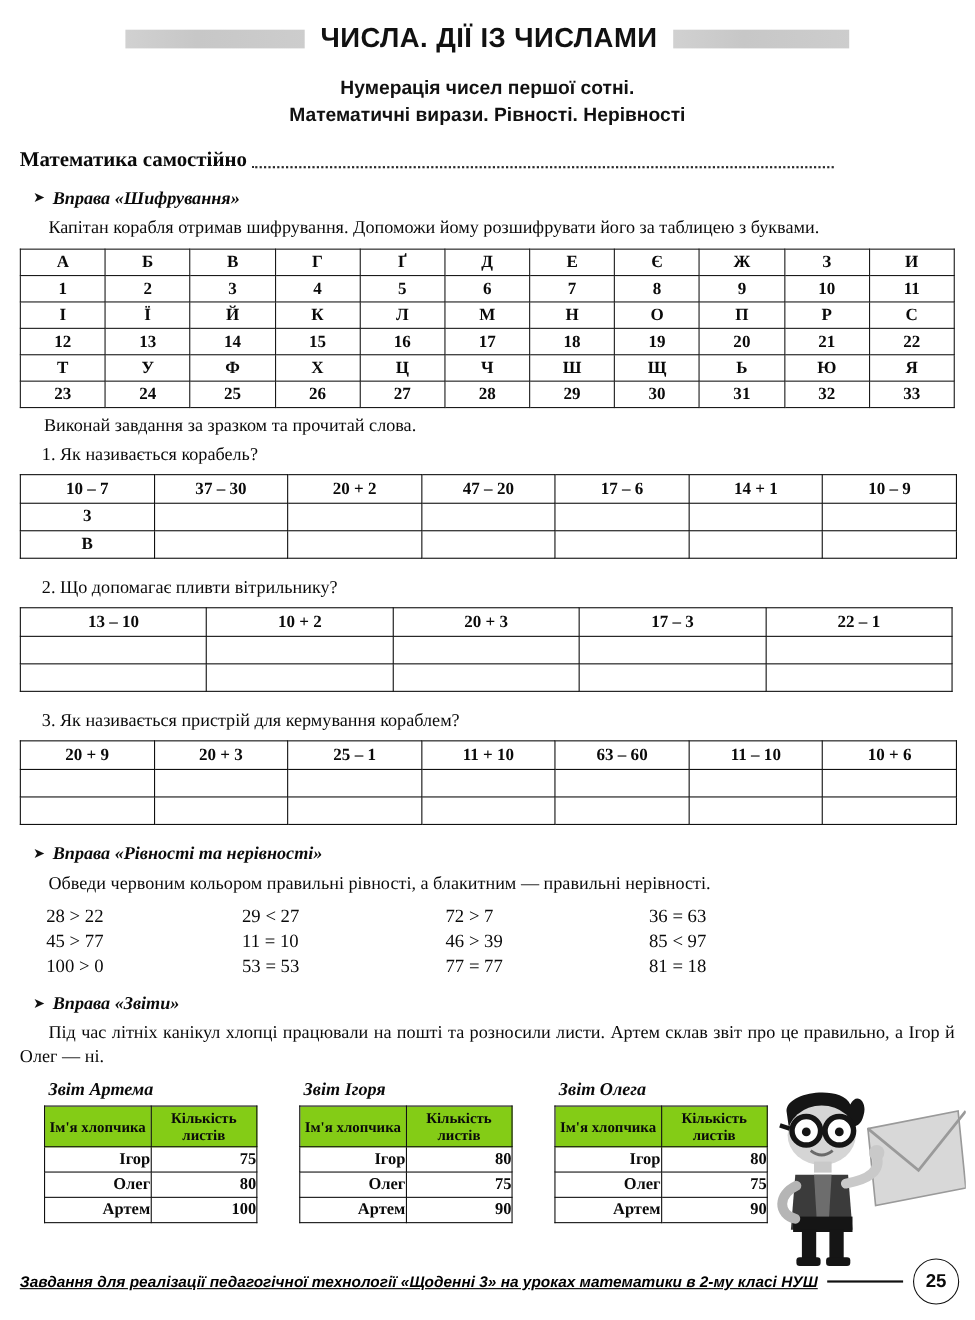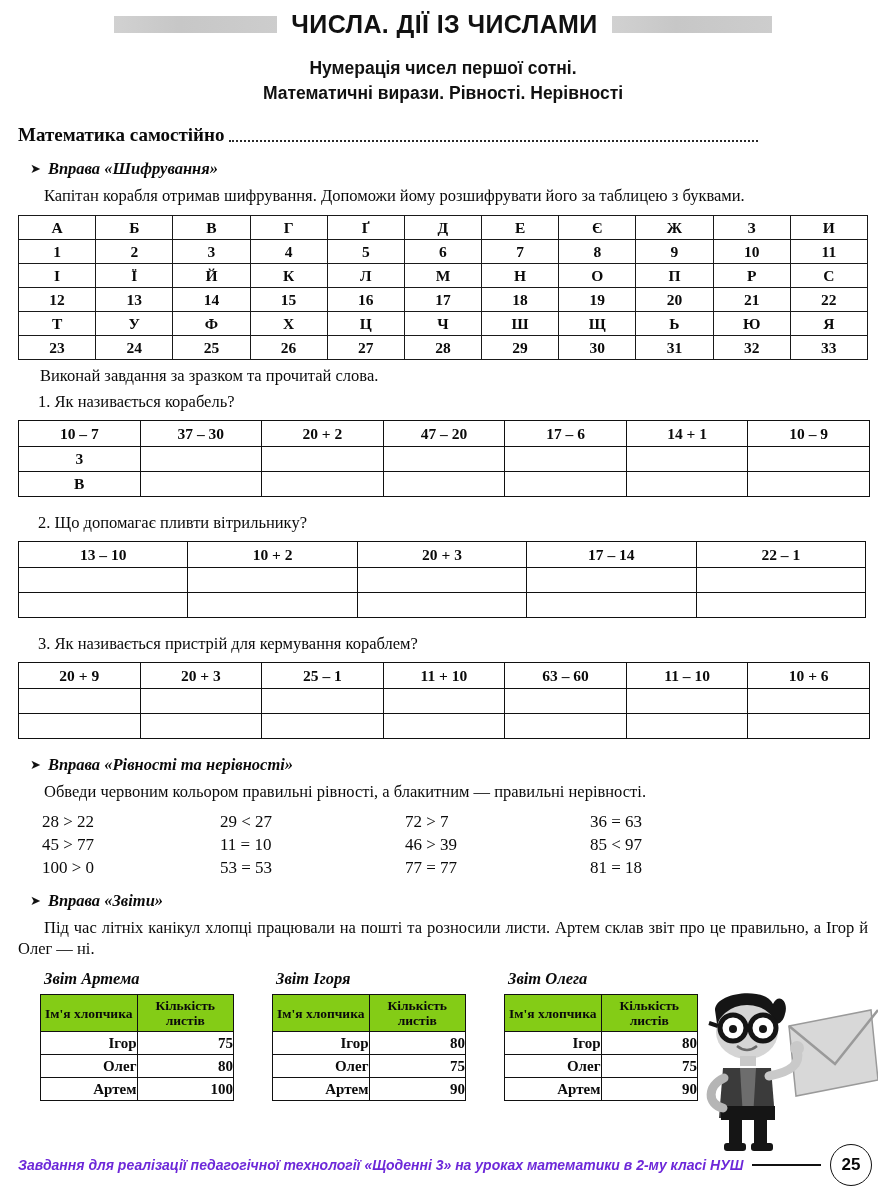--- a/index.html
+++ b/index.html
@@ -11,21 +11,21 @@
   body {
     width: 886px; height: 1200px;
     position: relative;
     font-family: "Liberation Serif", "DejaVu Serif", serif;
     color: #0a0a0a;
     overflow: hidden;
   }
   .page {
     position: relative;
     width: 886px; height: 1200px;
-    padding: 0 18px;
+    padding: 11px 18px;
     border-radius: 11px;
   }
 
   
   .title-row {
     display: flex;
     align-items: center;
     justify-content: center;
     gap: 14px;
     padding-top: 8px;
@@ -223,21 +223,22 @@
     display: flex;
     align-items: center;
     gap: 9px;
   }
   .footer-text {
     font-family: "Liberation Sans","DejaVu Sans",sans-serif;
     font-style: italic;
     font-weight: bold;
     font-size: 14px;
     white-space: nowrap;
-    color: #6d28d9;
+    color: #000000;
+    text-decoration: underline;
   }
   .footer-rule {
     flex: 1;
     height: 1.6px;
     background: #111;
   }
   .page-num {
     width: 42px; height: 42px;
     border: 1.8px solid #111;
     border-radius: 50%;
@@ -396,21 +397,21 @@
           </tr>
         </tbody>
       </table>
       <p class="q-text light" style="margin-top: 16px;">2. Що допомагає пливти вітрильнику?</p>
       <table class="cipher" style="width: 848px;">
         <tbody>
           <tr class="head">
             <td>13 – 10</td>
             <td>10 + 2</td>
             <td>20 + 3</td>
-            <td>17 – 14</td>
+            <td>17 – 3</td>
             <td>22 – 1</td>
           </tr>
           <tr class="blank">
             <td></td>
             <td></td>
             <td></td>
             <td></td>
             <td></td>
           </tr>
           <tr class="blank">

